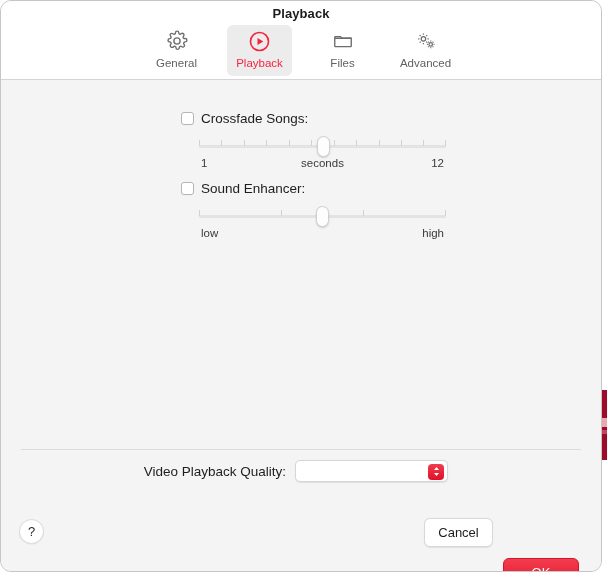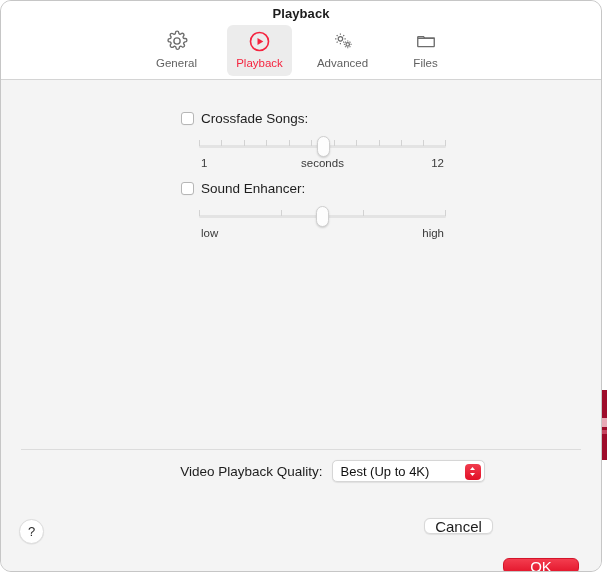--- a/index.html
+++ b/index.html
@@ -281,26 +281,26 @@
     align-items: center;
     justify-content: center;
     font-size: 13px;
     color: #2b2b2b;
     box-sizing: border-box;
     cursor: default;
   }
   .dialog-button {
     position: absolute;
     top: 5px;
-    height: 16px;
+    height: 29px;
     border-radius: 6px;
     display: flex;
     align-items: center;
     justify-content: center;
-    font-size: 15px;
+    font-size: 13px;
     box-sizing: border-box;
     cursor: default;
   }
   #cancel-button {
     right: 108px;
     width: 69px;
     background: #ffffff;
     border: 1px solid #d8d8d8;
     color: #1d1d1d;
     box-shadow: 0 0.5px 1px rgba(0,0,0,0.08);
@@ -341,42 +341,42 @@
       </div>
 
       <div class="toolbar-tab selected">
         <span class="tab-icon">
           <svg width="23" height="23" viewBox="0 0 24 24">
             <circle cx="12" cy="12" r="9.4" fill="none" stroke="#f5243f" stroke-width="1.7"></circle>
             <path d="M9.9 8.3 L16 12 L9.9 15.7 Z" fill="#f5243f"></path>
           </svg>
         </span>
         <span class="tab-label">Playback</span>
+      </div>
+
+      <div class="toolbar-tab">
+        <span class="tab-icon">
+          <svg width="22" height="22" viewBox="0 0 24 24" fill="none" stroke="#6d6d6d" stroke-width="1.5">
+            <path d="M3 7.2h6.2l1.6 1.8H21"></path>
+            <path d="M3 7.2v10.2a.8.8 0 0 0 .8.8h16.4a.8.8 0 0 0 .8-.8V9H3"></path>
+          </svg>
+        </span>
+        <span class="tab-label">Files</span>
       </div>
 
       <div class="toolbar-tab">
         <span class="tab-icon">
           <svg width="24" height="22" viewBox="0 0 28 24" fill="none" stroke="#6d6d6d" stroke-width="1.4">
             <circle cx="11" cy="9.5" r="2.6"></circle>
             <path d="M11 3.2v1.5M11 14.3v1.5M4.8 9.5h1.5M15.7 9.5h1.5M6.6 5.1l1.1 1.1M14.3 12.8l1.1 1.1M15.4 5.1l-1.1 1.1M7.7 12.8l-1.1 1.1"></path>
             <circle cx="19.5" cy="16" r="2"></circle>
             <path d="M19.5 11.5v1.2M19.5 19.3v1.2M15 16h1.2M22.8 16H24M16.4 12.9l.85.85M21.75 18.25l.85.85M22.6 12.9l-.85.85M17.25 18.25l-.85.85"></path>
           </svg>
         </span>
         <span class="tab-label">Advanced</span>
-      </div>
-
-      <div class="toolbar-tab">
-        <span class="tab-icon">
-          <svg width="22" height="22" viewBox="0 0 24 24" fill="none" stroke="#6d6d6d" stroke-width="1.5">
-            <path d="M3 7.2h6.2l1.6 1.8H21"></path>
-            <path d="M3 7.2v10.2a.8.8 0 0 0 .8.8h16.4a.8.8 0 0 0 .8-.8V9H3"></path>
-          </svg>
-        </span>
-        <span class="tab-label">Files</span>
       </div>
 
     </div>
   </div>
 
   <div id="content">
 
     <div class="setting-group" style="left:180px; top:31px;">
       <div class="check-row">
         <span class="checkbox"></span>
@@ -424,24 +424,23 @@
         <div class="slider-legend">
           <span class="lg-left">low</span>
           <span class="lg-right">high</span>
         </div>
       </div>
     </div>
 
 
     <div id="content-divider"></div>
 
-    <div class="popup-row" style="left:0px; top:380px; width:520px;justify-content:center;">
+    <div class="popup-row" style="left:0px; top:380px; width:520px;">
       <span class="row-label" style="width:285px;">Video Playback Quality:</span>
       <span class="popup-button" style="margin-left:9px; width:153px;">
-        <span class="popup-value">Best (Up to 4K)</span>
         <span class="popup-arrows">
           <svg width="9" height="11" viewBox="0 0 9 11">
             <path d="M4.5 1 L7 4 L2 4 Z" fill="#ffffff"></path>
             <path d="M4.5 10 L2 7 L7 7 Z" fill="#ffffff"></path>
           </svg>
         </span>
       </span>
     </div>
 
 

